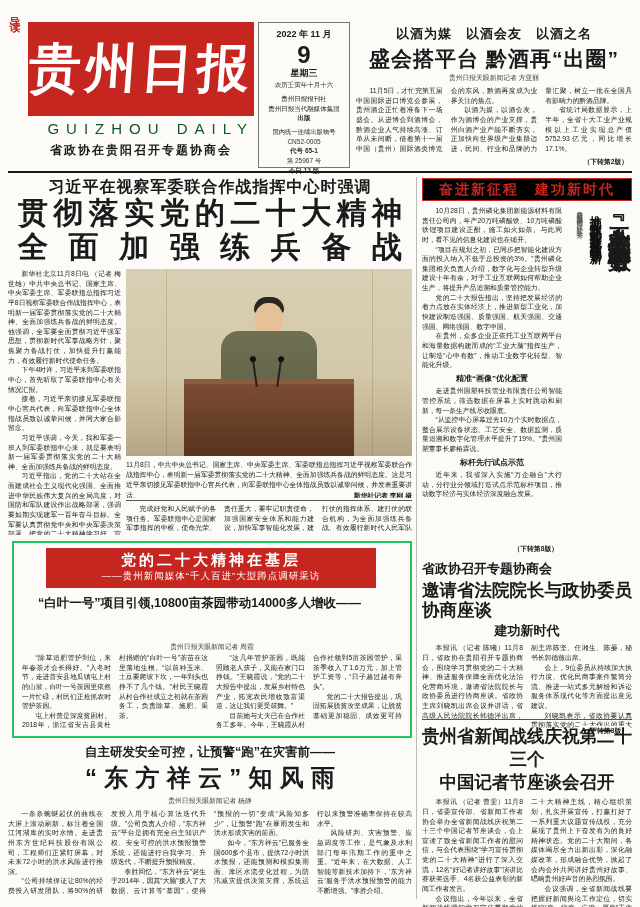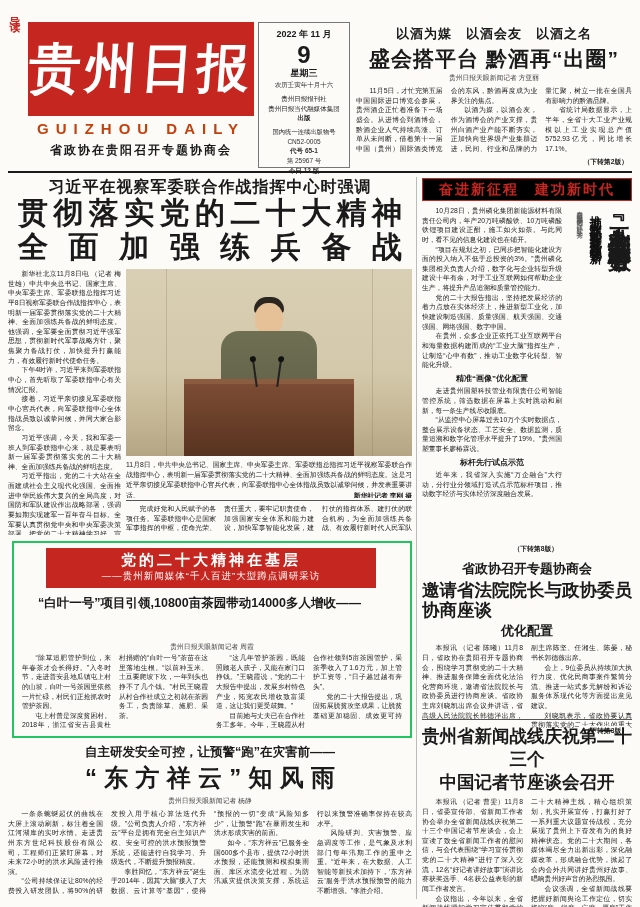--- a/index.html
+++ b/index.html
@@ -5,21 +5,21 @@
   html,body{margin:0;padding:0;}
   body{background:#e9e7e2;font-family:"Liberation Sans","DejaVu Sans",sans-serif;}
   .page{position:relative;width:640px;height:907px;margin:0 auto;background:#fcfbf8;color:#1a1a1a;overflow:hidden;}
   .abs{position:absolute;}
   .rule{position:absolute;background:#1a1a1a;}
   .spread{text-align:justify;text-align-last:justify;}
   
   .spine{left:7px;top:8px;width:15px;height:70px;writing-mode:vertical-rl;color:#c5261f;font-weight:bold;font-size:11px;letter-spacing:4px;}
   .masthead{left:28px;top:22px;width:226px;height:94px;background:#c5261f;color:#fff;display:flex;align-items:center;justify-content:center;}
   .masthead .mtitle{font-family:"DejaVu Serif","Liberation Serif",serif;font-weight:900;font-size:52px;letter-spacing:4px;transform:skewX(-4deg);}
-  .engname{left:28px;top:120px;width:226px;color:#c2410c;font-weight:bold;font-size:15px;letter-spacing:7px;text-align:center;}
+  .engname{left:28px;top:120px;width:226px;color:#14532d;font-weight:normal;font-size:15px;letter-spacing:7px;text-align:right;}
   .tagline{left:28px;top:142px;width:226px;font-weight:900;font-size:12px;letter-spacing:2px;text-align:center;}
   .datebox{left:258px;top:22px;width:92px;height:146px;border:1px solid #777;box-sizing:border-box;padding:5px 3px;font-size:7px;text-align:center;line-height:1.5;}
   .datebox .dmonth{font-weight:bold;font-size:9px;}
   .datebox .dday{font-weight:900;font-size:24px;line-height:1.05;}
   .datebox .dweek{font-weight:bold;font-size:9px;}
   .datebox .dsmall{font-size:6.5px;color:#333;}
   .datebox .dpub{font-size:6.5px;margin-top:4px;}
   .datebox .dserial{margin-top:4px;font-size:6.3px;}
   
   .body{font-size:6.8px;line-height:1.42;overflow:hidden;}
@@ -72,21 +72,21 @@
   .fj-banner{left:422px;top:178px;width:210px;height:23px;background:#000000;border:1px solid #c5261f;box-sizing:border-box;color:#c5261f;font-weight:900;font-size:14px;text-align:center;letter-spacing:2px;line-height:21px;}
   .gy{left:422px;top:206px;width:210px;height:349px;display:flex;}
   .gy .text{position:relative;width:140px;height:100%;}
   .gy .text .body{height:100%;}
   .gy .subhead{font-weight:900;font-size:8px;text-align:center;text-indent:0 !important;margin:3px 0 2px !important;}
   .gy .vert{width:70px;height:100%;writing-mode:vertical-rl;display:flex;flex-direction:column;}
   .gy .vh{font-weight:900;font-size:23px;line-height:1.05;letter-spacing:2px;}
   .gy .vsub{font-weight:900;font-size:12px;letter-spacing:2px;margin-right:4px;color:#111;}
   .gy .vby{font-size:6.5px;color:#555;letter-spacing:1px;margin-right:3px;}
   .zx{left:422px;top:560px;width:210px;height:155px;}
-  .zx .kicker{font-weight:900;font-size:13px;text-align:center;}
+  .zx .kicker{font-weight:900;font-size:13px;text-align:left;}
   .zx .hl{font-weight:900;font-size:17.5px;text-align:left;line-height:1.15;margin:2px 0;}
   .zx .sub{font-weight:900;font-size:13px;text-align:center;margin-bottom:3px;}
   .zx .body{position:relative;height:93px;}
   .rdiv{left:422px;top:719px;width:210px;height:1px;background:#555;}
   .jz{left:422px;top:725px;width:210px;height:178px;}
   .jz .hl{font-weight:900;font-size:17.5px;text-align:center;line-height:1.3;}
   .jz .body{position:relative;height:120px;margin-top:4px;}
 </style>
 </head>
 <body>
@@ -219,21 +219,21 @@
     <div class="vert">
       <span class="vh">『工业大脑』让制造『心中有数』</span>
       <span class="vsub">推动工业数字化转型智能化升级融合化创新</span>
       <span class="vby">贵州日报天眼新闻记者 江婷婷 朱登芳</span>
     </div>
   </div>
 
   <div class="abs zx">
     <div class="kicker">省政协召开专题协商会</div>
     <div class="hl">邀请省法院院长与政协委员协商座谈</div>
-    <div class="sub">优化配置</div>
+    <div class="sub">建功新时代</div>
     <div class="body cols2">
       <span class="jump">（下转第3版）</span>
     <p>本报讯 （记者 陈曦）11月8日，省政协在贵阳召开专题协商会，围绕学习贯彻党的二十大精神、推进服务保障全面优化法治化营商环境，邀请省法院院长与政协委员进行协商座谈。省政协主席刘晓凯出席会议并讲话，省高级人民法院院长韩德洋出席，副主席陈坚、任湘生、陈晏，秘书长郭德薇出席。</p>
         <p>会上，9位委员从持续加大执行力度、优化民商事案件繁简分流、推进一站式多元解纷和诉讼服务体系现代化等方面提出意见建议。</p>
         <p>刘晓凯表示，省政协要认真贯彻落实党的二十大作出的重大决策部署，围绕深化政法领域改革、服务保障全面优化法治化营商环境，组织政协委员深入调查研究，积极协商议政，广泛凝聚共识，努力为建设法治贵州、平安贵州，实现高质量发展作出应有的贡献。</p>
       </div>
   </div>
 
   <div class="abs rdiv"></div>
 

